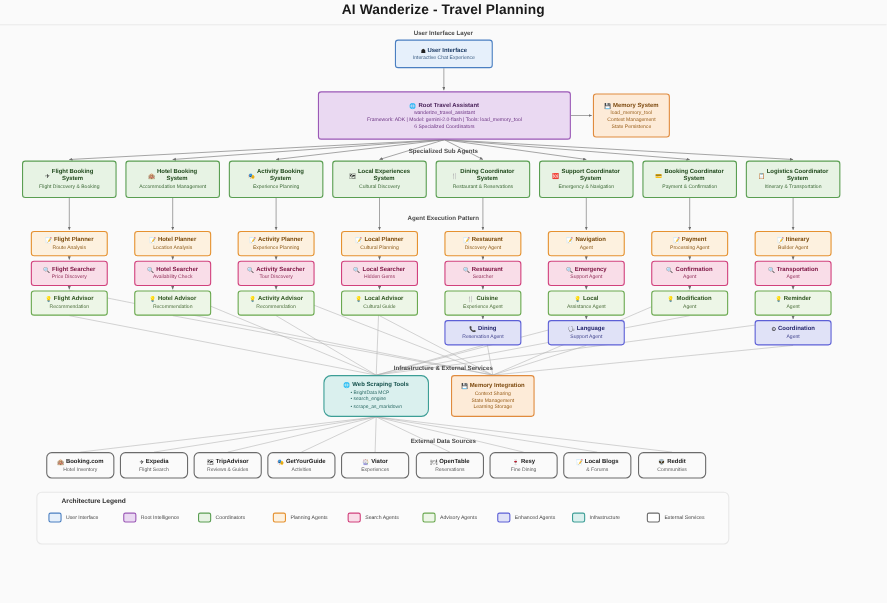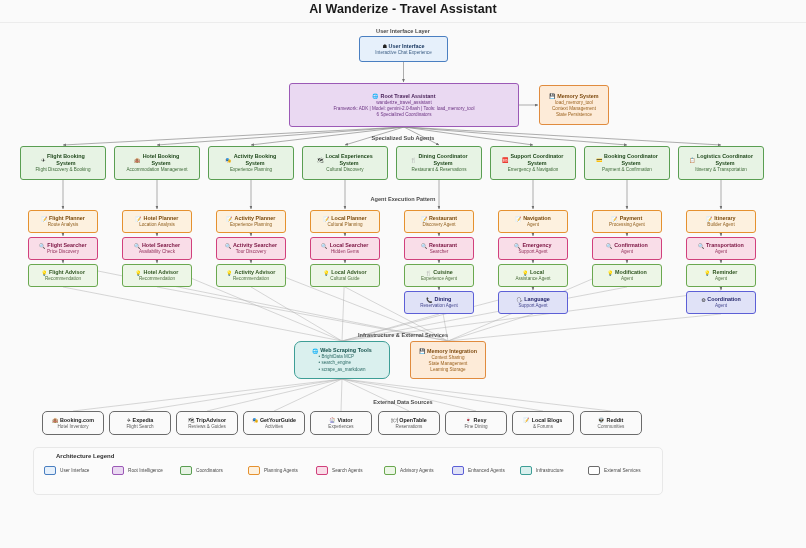--- a/index.html
+++ b/index.html
@@ -91,21 +91,21 @@
   }
   .leg-item{ display:flex; align-items:center; gap:4px; width:68px; }
   .leg-sw{ width:12px; height:9px; border-radius:2px; border:1px solid #888; }
   .leg-lb{ font-size:4.7px; color:#4a4a4a; white-space:nowrap; }
 </style>
 </head>
 <body>
 
 <div id="canvas">
 
-  <div id="title">AI Wanderize - Travel Assistant</div>
+  <div id="title">AI Wanderize - Travel Planning</div>
   <div id="titlerule"></div>
 
   <svg id="edges">
     <defs>
       <marker id="ah" markerWidth="5" markerHeight="5" refX="4.2" refY="2" orient="auto">
         <path d="M0,0 L4.4,2 L0,4 z" fill="#6f6f6f"></path>
       </marker>
     </defs>
     <g id="edge-group" stroke="#8b8b8b" stroke-width="0.7" fill="none">
         <path d="M403.5,62 L403.5,82" marker-end="url(#ah)"></path>

